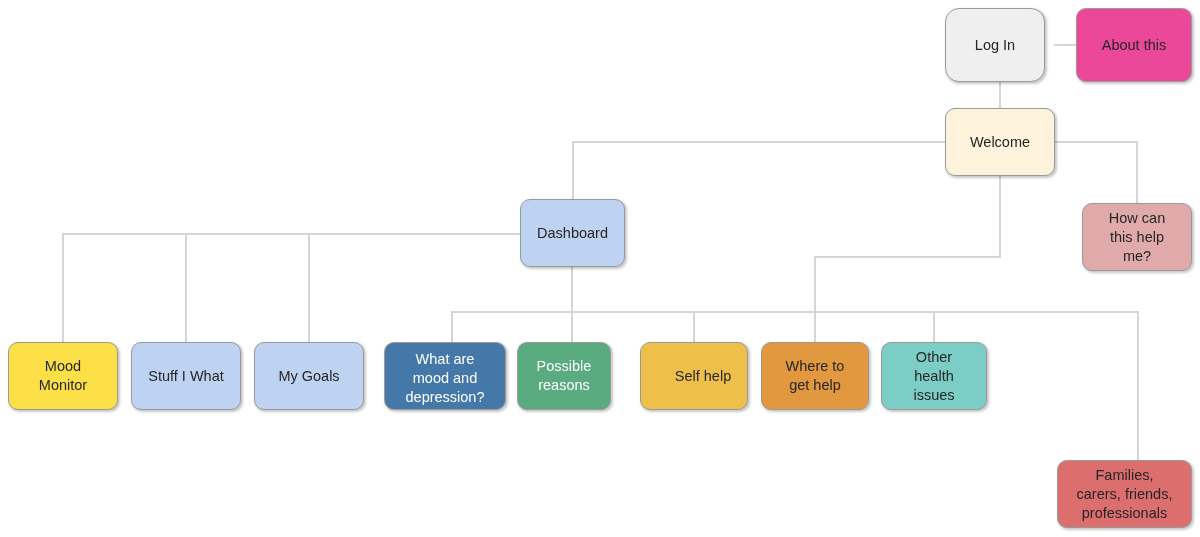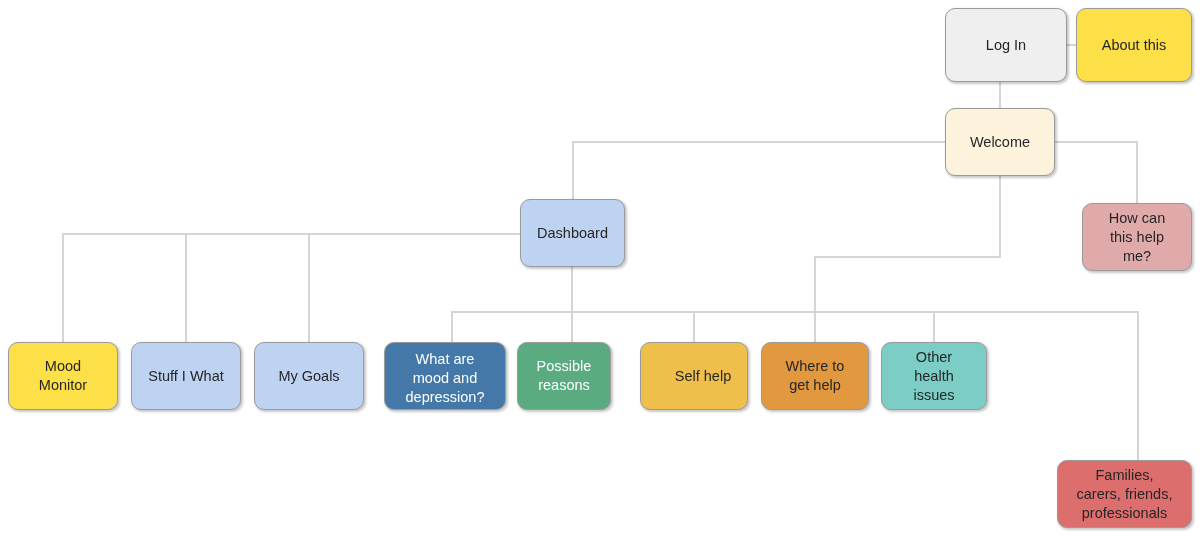--- a/index.html
+++ b/index.html
@@ -62,22 +62,22 @@
       <path d="M309,234 L309,342" fill="none" stroke="#d5d5d5" stroke-width="2" stroke-linecap="square"></path>
       <path d="M572,267 L572,342" fill="none" stroke="#d5d5d5" stroke-width="2" stroke-linecap="square"></path>
       <path d="M452,312 L934,312" fill="none" stroke="#d5d5d5" stroke-width="2" stroke-linecap="square"></path>
       <path d="M452,312 L452,342" fill="none" stroke="#d5d5d5" stroke-width="2" stroke-linecap="square"></path>
       <path d="M694,312 L694,342" fill="none" stroke="#d5d5d5" stroke-width="2" stroke-linecap="square"></path>
       <path d="M815,312 L815,342" fill="none" stroke="#d5d5d5" stroke-width="2" stroke-linecap="square"></path>
       <path d="M934,312 L934,342" fill="none" stroke="#d5d5d5" stroke-width="2" stroke-linecap="square"></path>
       <path d="M934,312 L1138,312 L1138,460" fill="none" stroke="#d5d5d5" stroke-width="2" stroke-linecap="square"></path>
     </svg>
   <div id="nodes">
-      <div class="node" style="left: 945px; top: 8px; width: 122px; height: 74px; background: rgb(239, 239, 239); color: rgb(38, 38, 38); border-color: rgb(154, 154, 154);"><span>Log In</span></div>
-      <div class="node" style="left: 1076px; top: 8px; width: 116px; height: 74px; background: #fde047; color: rgb(38, 38, 38); border-color: rgb(154, 154, 154);"><span>About this</span></div>
+      <div class="node" style="left: 945px; top: 8px; width: 100px; height: 74px; background: rgb(239, 239, 239); color: rgb(38, 38, 38); border-color: rgb(154, 154, 154); border-radius: 14px;"><span>Log In</span></div>
+      <div class="node" style="left: 1076px; top: 8px; width: 116px; height: 74px; background: #ec4899; color: rgb(38, 38, 38); border-color: rgb(154, 154, 154);"><span>About this</span></div>
       <div class="node" style="left: 945px; top: 108px; width: 110px; height: 68px; background: rgb(253, 243, 221); color: rgb(38, 38, 38); border-color: rgb(154, 154, 154);"><span>Welcome</span></div>
       <div class="node" style="left: 1082px; top: 203px; width: 110px; height: 68px; background: rgb(224, 170, 170); color: rgb(38, 38, 38); border-color: rgb(154, 154, 154);"><span>How can
 this help
 me?</span></div>
       <div class="node" style="left: 520px; top: 199px; width: 105px; height: 68px; background: rgb(190, 211, 242); color: rgb(38, 38, 38); border-color: rgb(154, 154, 154);"><span>Dashboard</span></div>
       <div class="node" style="left: 8px; top: 342px; width: 110px; height: 68px; background: #fde047; color: rgb(38, 38, 38); border-color: rgb(154, 154, 154);"><span>Mood
 Monitor</span></div>
       <div class="node" style="left: 131px; top: 342px; width: 110px; height: 68px; background: rgb(190, 211, 242); color: rgb(38, 38, 38); border-color: rgb(154, 154, 154);"><span>Stuff I What</span></div>
       <div class="node" style="left: 254px; top: 342px; width: 110px; height: 68px; background: rgb(190, 211, 242); color: rgb(38, 38, 38); border-color: rgb(154, 154, 154); text-align: center;"><span>My Goals</span></div>
       <div class="node" style="left: 384px; top: 342px; width: 122px; height: 68px; background: rgb(68, 120, 168); color: rgb(255, 255, 255); border-color: rgb(154, 154, 154); align-items: flex-end;"><span>What are

